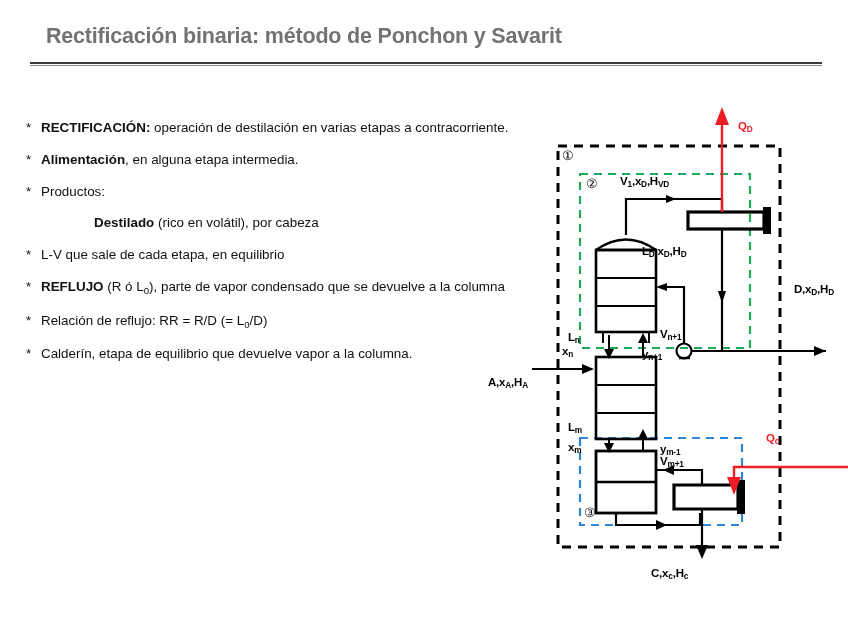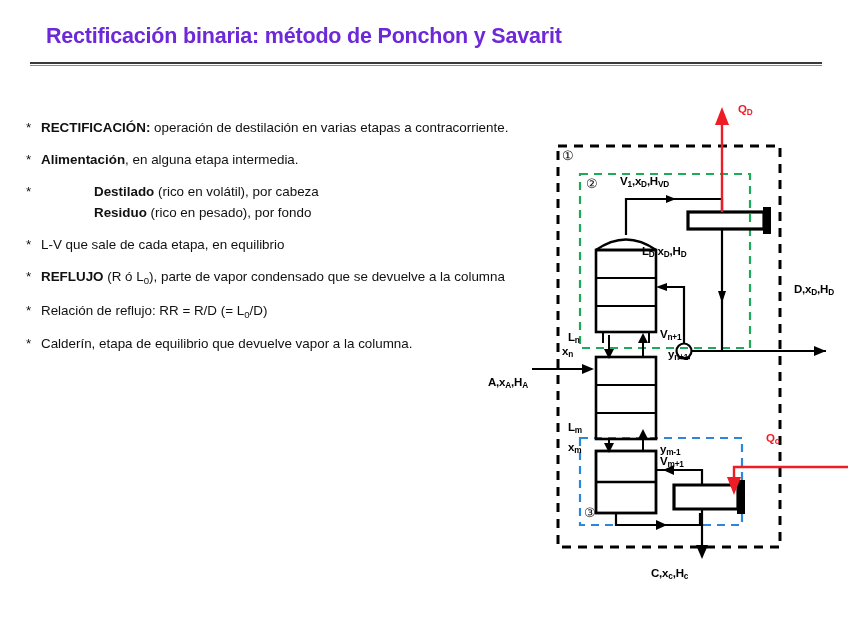--- a/index.html
+++ b/index.html
@@ -17,21 +17,21 @@
   }
 
   
   #slide-title {
     position: absolute;
     left: 46px;
     top: 24px;
     font-size: 21.5px;
     font-weight: bold;
     letter-spacing: -0.2px;
-    color: #6d28d9;
+    color: #737373;
     white-space: nowrap;
   }
   #title-rule {
     position: absolute;
     left: 30px;
     top: 62px;
     width: 792px;
     height: 5px;
   }
   #title-rule .r1 {
@@ -62,21 +62,21 @@
     left: 0;
     top: 0;
   }
   .bullet .btxt {
     display: block;
     padding-left: 15px;
   }
   .subline {
     padding-left: 68px;
     display: block;
-    margin-top: 2px;
+    margin-top: 12px;
   }
   b { font-weight: bold; }
   sub { font-size: 0.72em; vertical-align: -0.28em; }
 
   
   #diagram {
     position: absolute;
     left: 470px;
     top: 95px;
     width: 378px;
@@ -113,22 +113,22 @@
     <span class="btxt"><b>RECTIFICACIÓN:</b><span> operación de destilación en varias etapas a contracorriente.</span></span>
   </div>
 
   <div class="bullet">
     <span class="star">*</span>
     <span class="btxt"><b>Alimentación</b><span>, en alguna etapa intermedia.</span></span>
   </div>
 
   <div class="bullet">
     <span class="star">*</span>
+    <span class="btxt"><span>Productos:</span></span>
     <span class="subline"><b>Destilado</b><span> (rico en volátil), por cabeza</span></span>
-    <span class="subline"><b>Residuo</b><span> (rico en pesado), por fondo</span></span>
   </div>
 
   <div class="bullet" style="margin-top:13px;">
     <span class="star">*</span>
     <span class="btxt"><span>L-V que sale de cada etapa, en equilibrio</span></span>
   </div>
 
   <div class="bullet">
     <span class="star">*</span>
     <span class="btxt"><b>REFLUJO</b><span> (R ó L<sub>0</sub>), parte de vapor condensado que se devuelve a la columna</span></span>
@@ -223,37 +223,37 @@
 
     <path d="M 378 372 L 264 372 L 264 382" fill="none" stroke="#ee1c25" stroke-width="2.4"></path>
     <polygon points="257,382 271,382 264,400" fill="#ee1c25"></polygon>
 
   </svg>
 
   <div class="dlabel circ" style="left:92px; top:53px;">①</div>
   <div class="dlabel circ" style="left:116px; top:81px; color:#111;">②</div>
   <div class="dlabel circ" style="left:114px; top:410px; color:#111;">③</div>
 
-  <div class="dlabel red" style="left:268px; top:8px;"><span>Q</span><sub>D</sub></div>
+  <div class="dlabel red" style="left:268px; top:25px;"><span>Q</span><sub>D</sub></div>
 
   <div class="dlabel red" style="left:296px; top:337px;"><span>Q</span><sub>c</sub></div>
 
   <div class="dlabel" style="left:150px; top:80px;"><span>V</span><sub>1</sub><span>,x</span><sub>D</sub><span>,H</span><sub>VD</sub></div>
 
   <div class="dlabel" style="left:172px; top:150px;"><span>L</span><sub>D</sub><span>,x</span><sub>D</sub><span>,H</span><sub>D</sub></div>
 
   <div class="dlabel" style="left:324px; top:188px;"><span>D,x</span><sub>D</sub><span>,H</span><sub>D</sub></div>
 
   <div class="dlabel" style="left:18px; top:281px;"><span>A,x</span><sub>A</sub><span>,H</span><sub>A</sub></div>
 
   <div class="dlabel" style="left:150px; top:472px;margin-left:31px;"><span>C,x</span><sub>c</sub><span>,H</span><sub>c</sub></div>
 
   <div class="dlabel" style="left:98px; top:236px;text-align:right;"><span>L</span><sub>n</sub></div>
   <div class="dlabel" style="left:92px; top:250px;"><span>x</span><sub>n</sub></div>
   <div class="dlabel" style="left:190px; top:233px;"><span>V</span><sub>n+1</sub></div>
-  <div class="dlabel" style="left:198px; top:253px;"><span>y</span><sub>n+1</sub></div>
+  <div class="dlabel" style="left:172px; top:253px;"><span>y</span><sub>n+1</sub></div>
 
   <div class="dlabel" style="left:98px; top:326px;"><span>L</span><sub>m</sub></div>
   <div class="dlabel" style="left:98px; top:346px;"><span>x</span><sub>m</sub></div>
   <div class="dlabel" style="left:190px; top:328px;margin-top:32px;"><span>V</span><sub>m+1</sub></div>
   <div class="dlabel" style="left:190px; top:348px;text-align:right;"><span>y</span><sub>m-1</sub></div>
 
 </div>
 
 </body></html>

